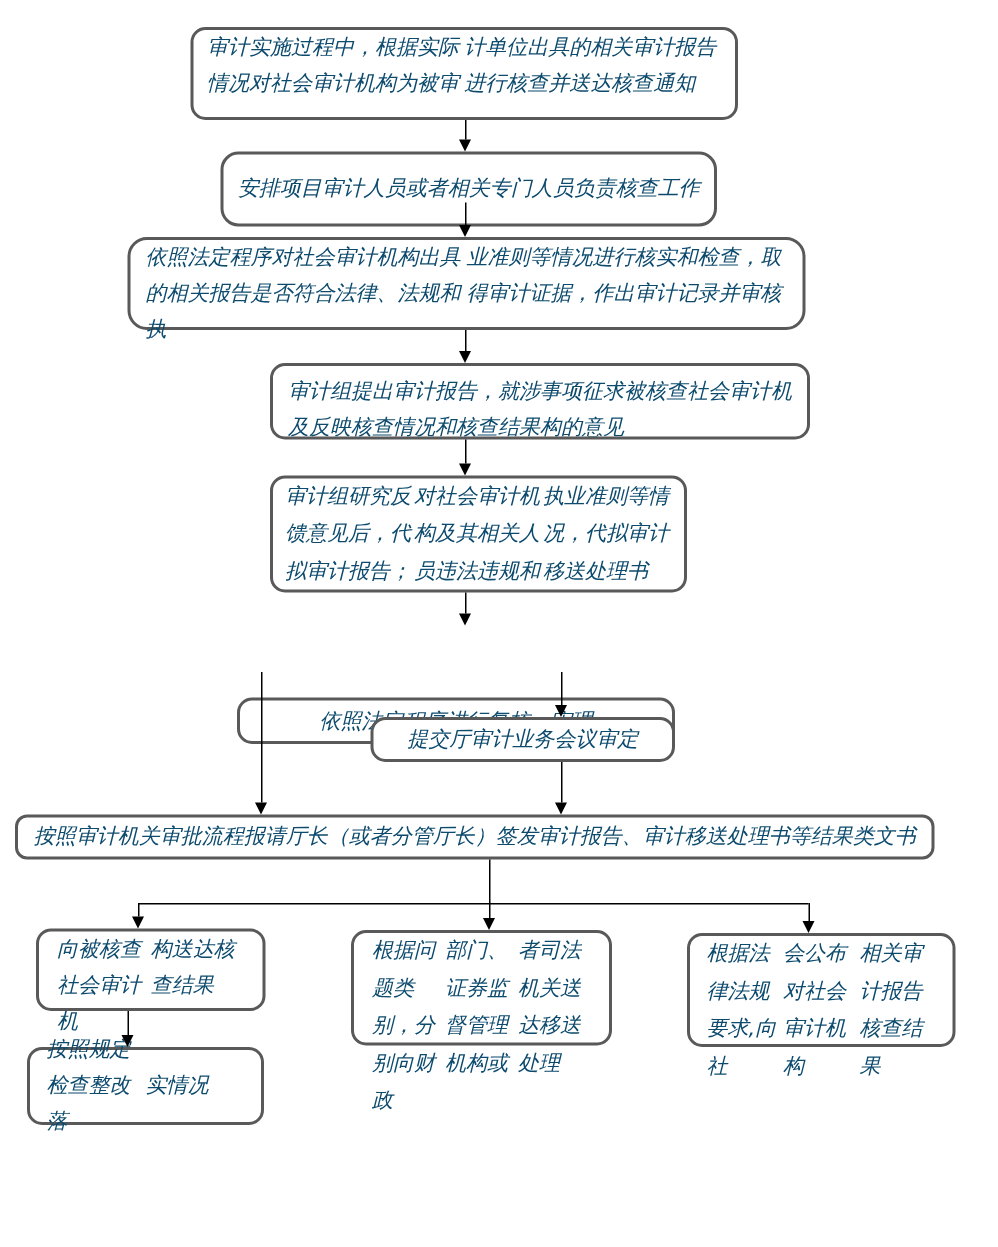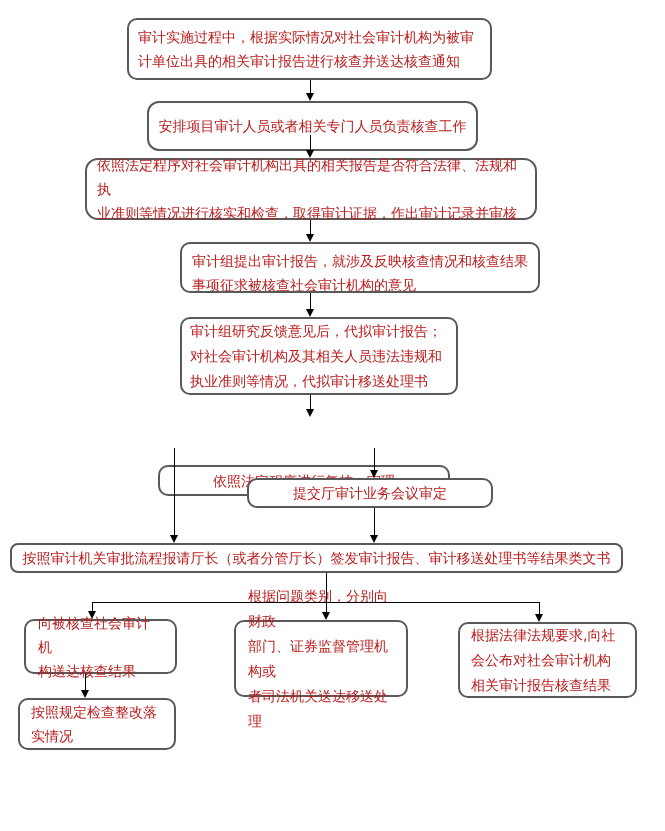--- a/index.html
+++ b/index.html
@@ -4,22 +4,22 @@
 <style>
   html,body{margin:0;padding:0;background:#ffffff;}
   body{font-family:"DejaVu Sans",sans-serif;}
   #canvas{
     position:relative;width:665px;height:831px;background:#ffffff;overflow:hidden;
     color:#000;
   }
   .node{
     position:absolute;box-sizing:border-box;background:#ffffff;
     border:2px solid #595959;border-radius:10px;
-    font-size:14px;line-height:24px;color:#b91c1c;
-    display:flex;flex-direction:column;justify-content:center;align-items:flex-start;
+    font-size:14px;line-height:24px;color:#0c4a6e;
+    display:flex;justify-content:center;align-items:flex-start;font-style:italic;
   }
   .node.center{align-items:center;text-align:center;}
   .node.nowrap .ln{white-space:nowrap;}
   .node.clip{overflow:hidden;justify-content:flex-start;}
   .ln{display:block;width:100%;}
   .vline{position:absolute;width:0;border-left:1px solid #000000;}
   .hline{position:absolute;height:0;border-top:1px solid #000000;}
   .ahead{position:absolute;width:0;height:0;
     border-left:4px solid transparent;border-right:4px solid transparent;
     border-top:8px solid #000000;}
@@ -51,21 +51,21 @@
   <div class="node" style="left:180px;top:317px;width:278px;height:78px;padding:0 8px;line-height:25px;">
     <span class="ln">审计组研究反馈意见后，代拟审计报告；</span>
     <span class="ln">对社会审计机构及其相关人员违法违规和</span>
     <span class="ln">执业准则等情况，代拟审计移送处理书</span>
   </div>
 
   <div class="node center nowrap" style="left:158px;top:417px;width:292px;height:31px;margin-top:48px;">
     <span class="ln">依照法定程序进行复核、审理</span>
   </div>
 
-  <div class="node center nowrap" style="left:247px;top:478px;width:246px;height:30px;align-items:center;">
+  <div class="node center nowrap" style="left:247px;top:478px;width:203px;height:30px;align-items:center;">
     <span class="ln">提交厅审计业务会议审定</span>
   </div>
 
   <div class="node center nowrap" style="left:10px;top:543px;width:613px;height:30px;border-radius:8px;">
     <span class="ln">按照审计机关审批流程报请厅长（或者分管厅长）签发审计报告、审计移送处理书等结果类文书</span>
   </div>
 
   <div class="node" style="left:24px;top:619px;width:153px;height:55px;padding:0 12px;">
     <span class="ln">向被核查社会审计机</span>
     <span class="ln">构送达核查结果</span>
@@ -76,21 +76,21 @@
     <span class="ln">部门、证券监督管理机构或</span>
     <span class="ln">者司法机关送达移送处理</span>
   </div>
 
   <div class="node" style="left:458px;top:622px;width:179px;height:76px;padding:0 11px;line-height:25px;">
     <span class="ln">根据法律法规要求,向社</span>
     <span class="ln">会公布对社会审计机构</span>
     <span class="ln">相关审计报告核查结果</span>
   </div>
 
-  <div class="node" style="left:18px;top:698px;width:158px;height:52px;padding:8px 11px;">
+  <div class="node" style="left:18px;top:698px;width:158px;height:52px;padding:18px 11px;align-items:center;">
     <span class="ln">按照规定检查整改落</span>
     <span class="ln">实情况</span>
   </div>
 
   <div class="vline" style="left:310px;top:80px;height:13px;"></div>
   <div class="ahead" style="left:306px;top:93px;"></div>
 
   <div class="vline" style="left:310px;top:135px;height:15px;"></div>
   <div class="ahead" style="left:306px;top:150px;"></div>
 

